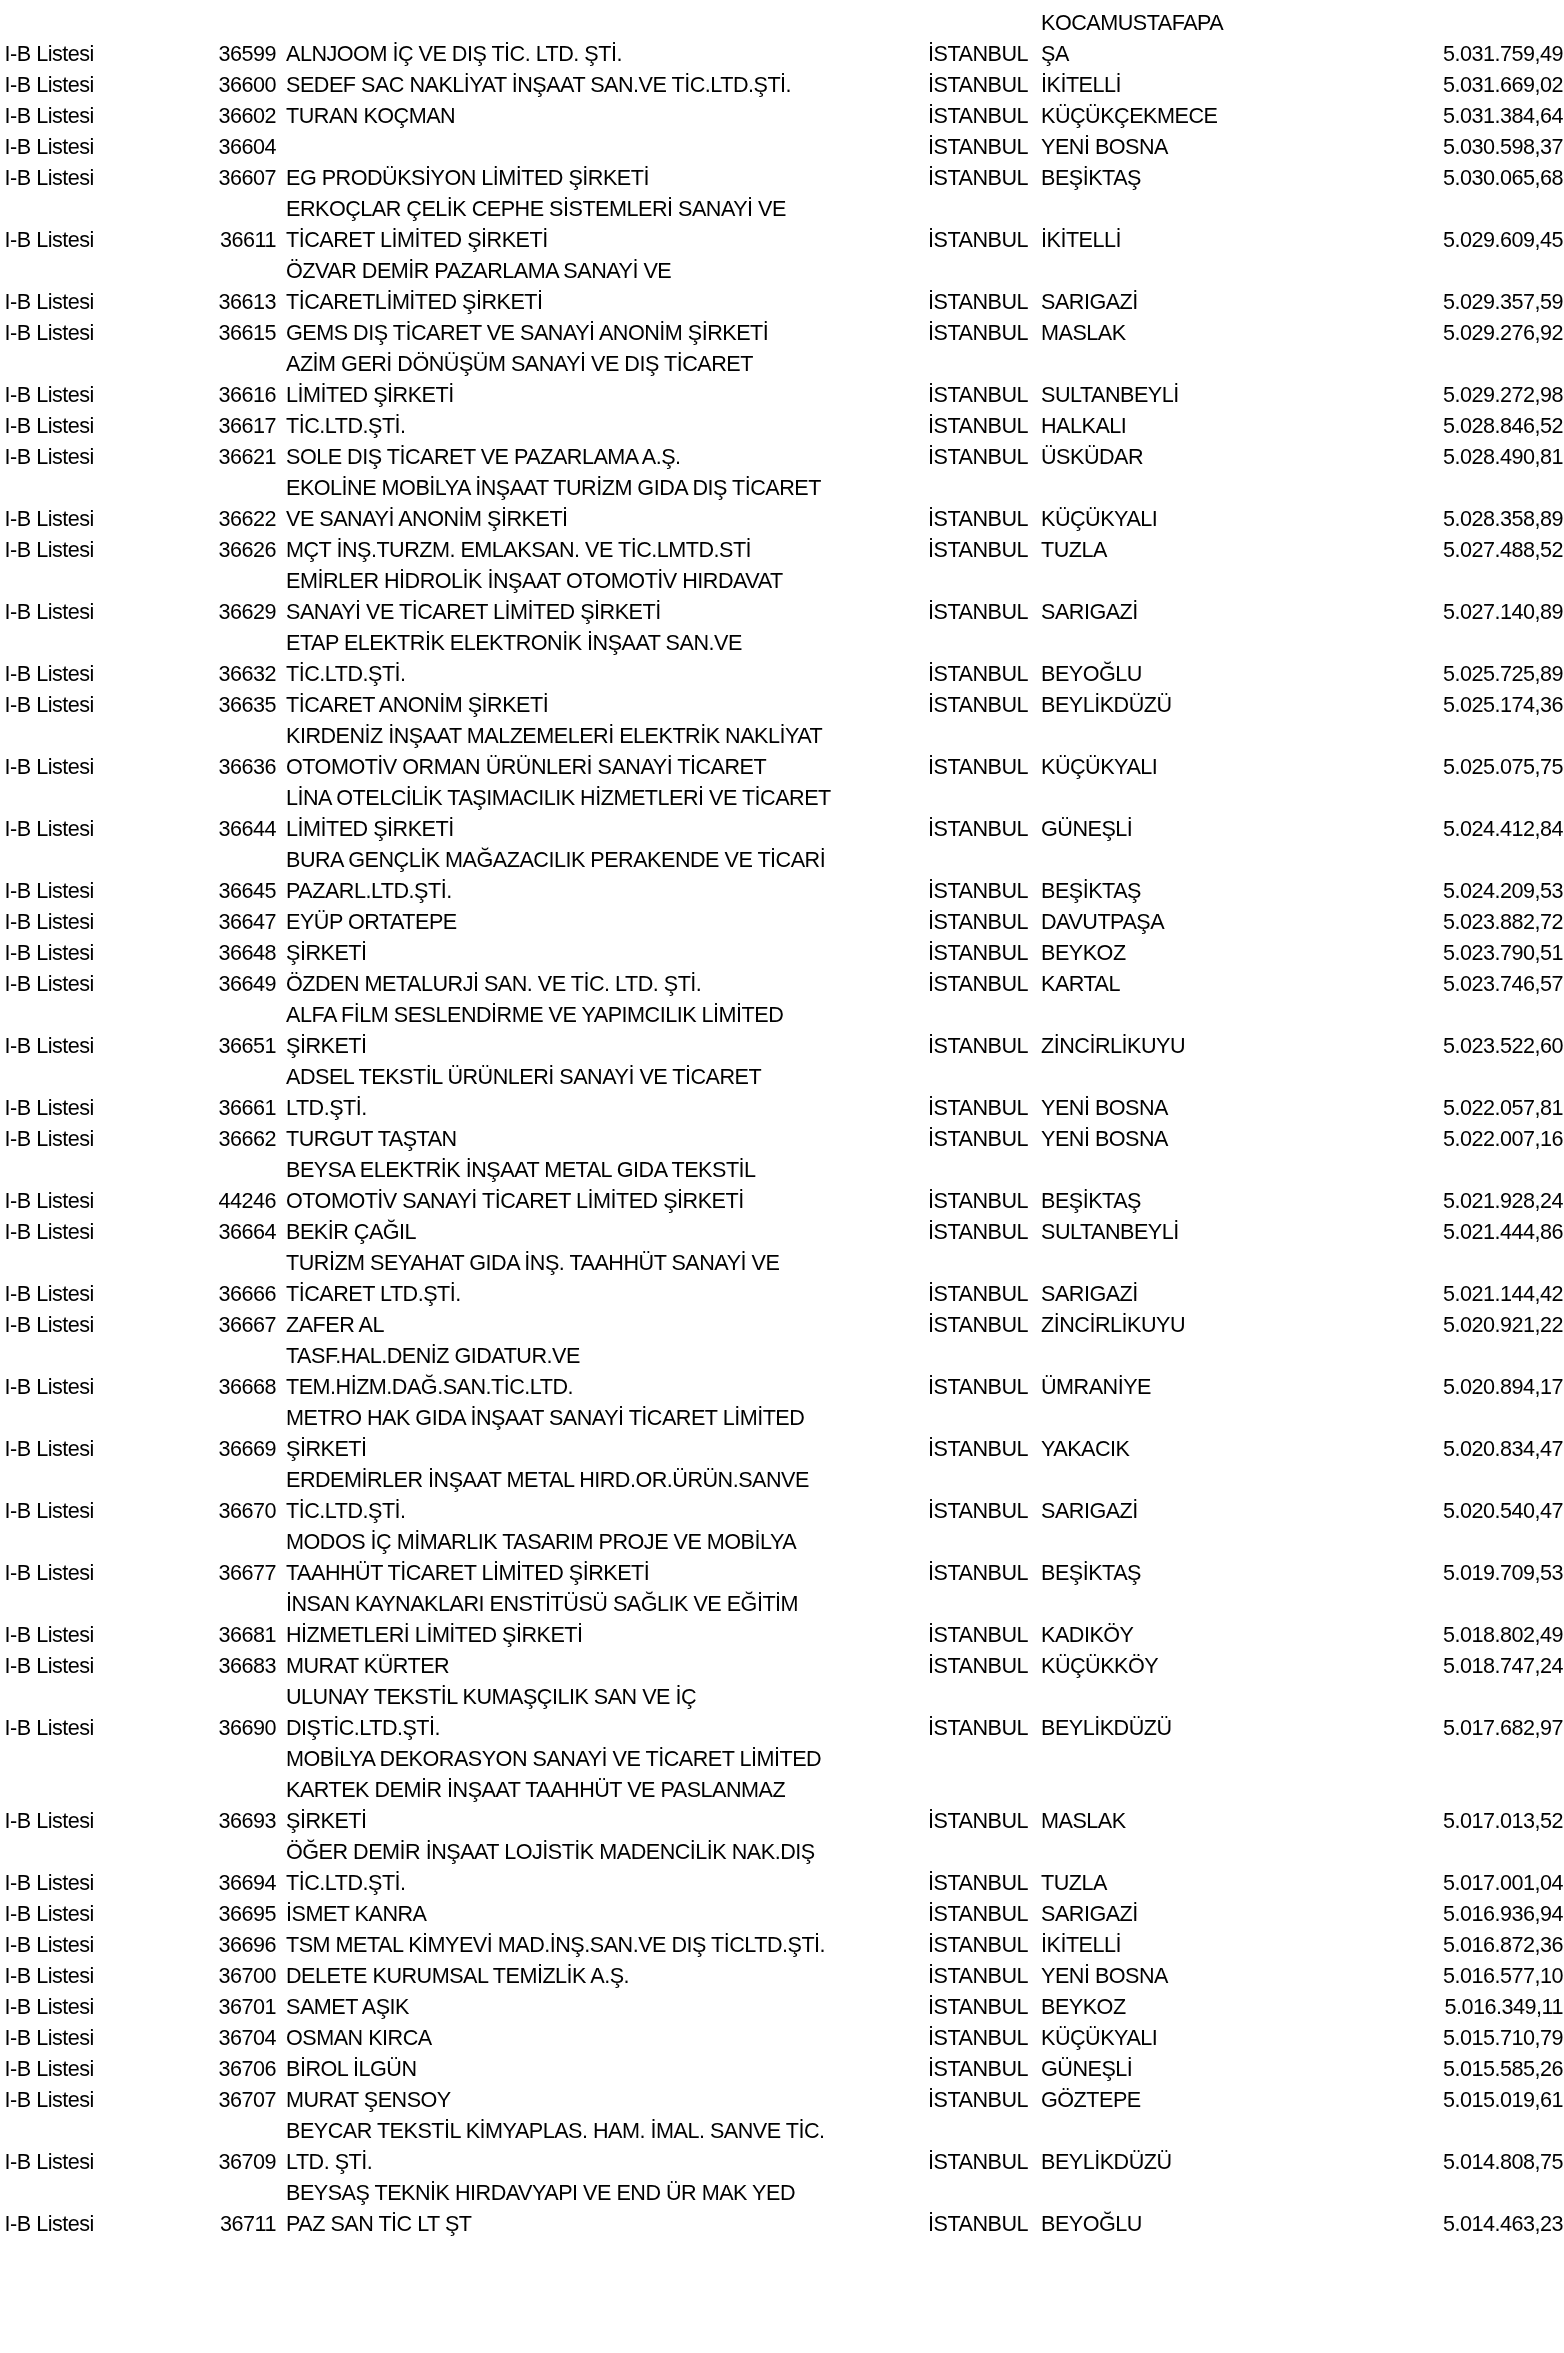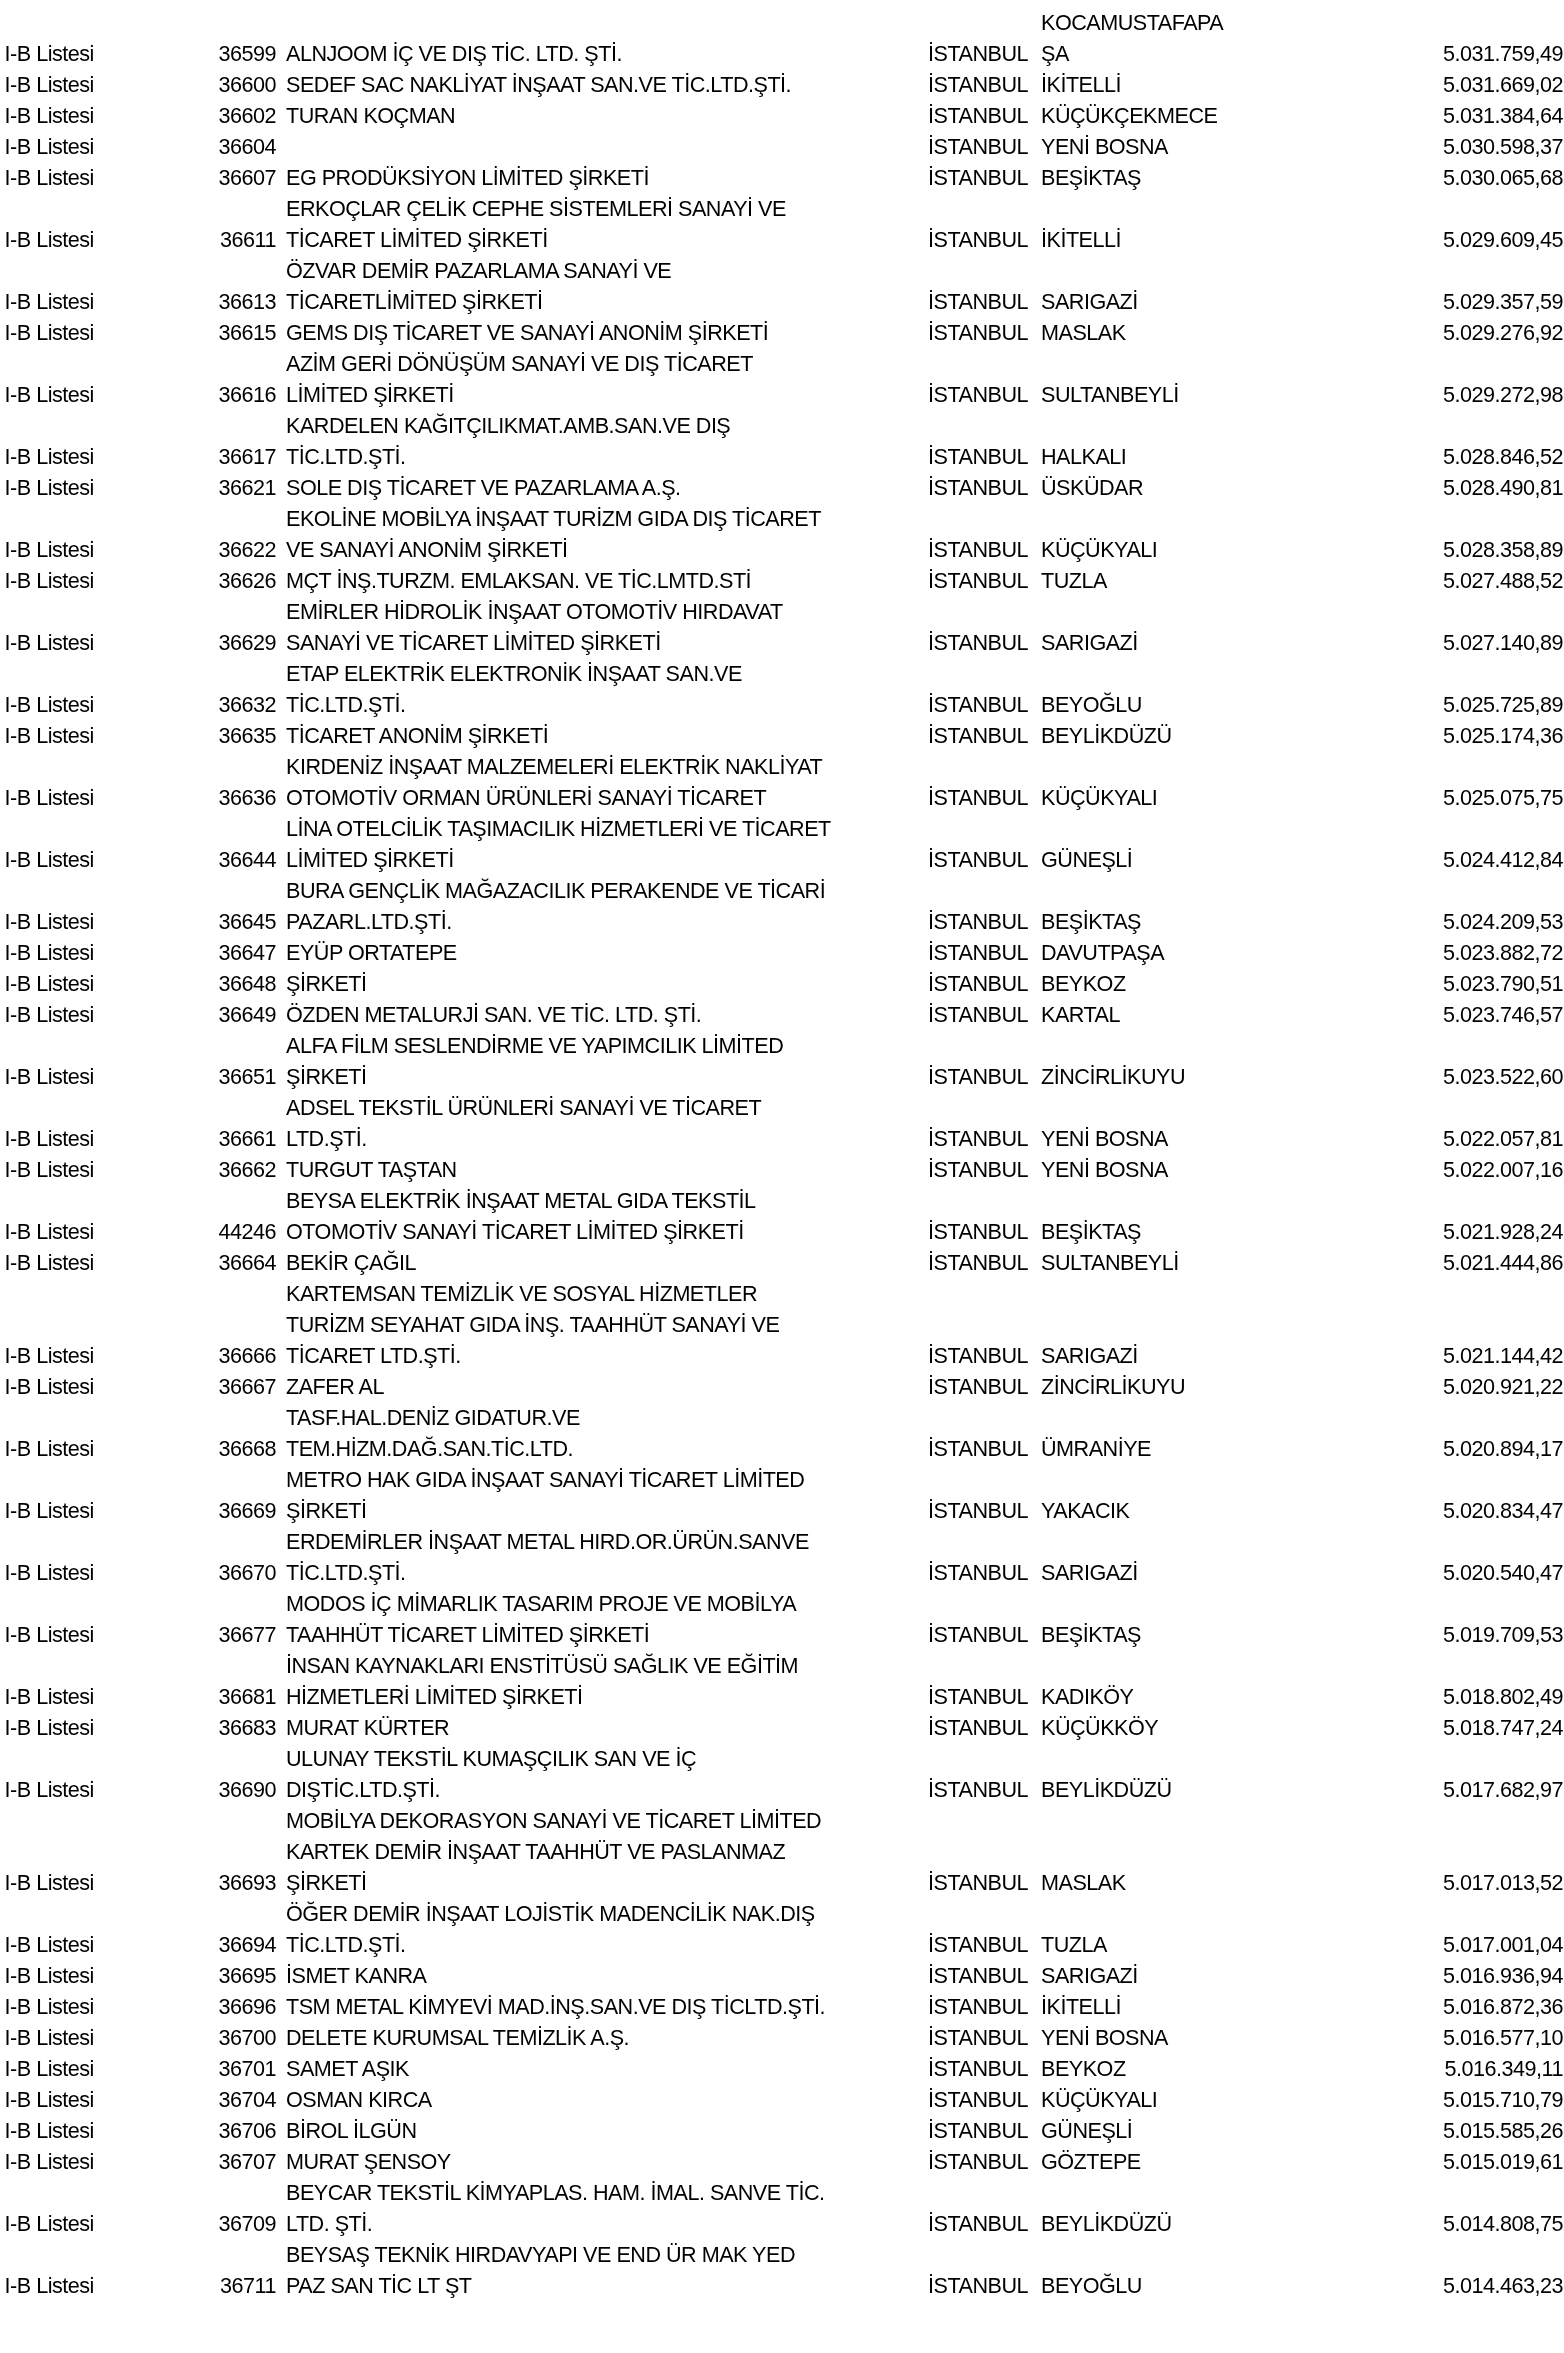--- a/index.html
+++ b/index.html
@@ -132,28 +132,20 @@
   </div>
     <div class="row">
     <span class="c c-label">I-B Listesi</span>
     <span class="c c-number">36616</span>
     <span class="c c-name">LİMİTED ŞİRKETİ</span>
     <span class="c c-city">İSTANBUL</span>
     <span class="c c-district">SULTANBEYLİ</span>
     <span class="c c-amount">5.029.272,98</span>
   </div>
     <div class="row">
-    <span class="c c-label"></span>
-    <span class="c c-number"></span>
-    <span class="c c-name">KARDELEN KAĞITÇILIKMAT.AMB.SAN.VE DIŞ</span>
-    <span class="c c-city"></span>
-    <span class="c c-district"></span>
-    <span class="c c-amount"></span>
-  </div>
-    <div class="row">
     <span class="c c-label">I-B Listesi</span>
     <span class="c c-number">36617</span>
     <span class="c c-name">TİC.LTD.ŞTİ.</span>
     <span class="c c-city">İSTANBUL</span>
     <span class="c c-district">HALKALI</span>
     <span class="c c-amount">5.028.846,52</span>
   </div>
     <div class="row">
     <span class="c c-label">I-B Listesi</span>
     <span class="c c-number">36621</span>
@@ -354,28 +346,20 @@
     <span class="c c-district">BEŞİKTAŞ</span>
     <span class="c c-amount">5.021.928,24</span>
   </div>
     <div class="row">
     <span class="c c-label">I-B Listesi</span>
     <span class="c c-number">36664</span>
     <span class="c c-name">BEKİR ÇAĞIL</span>
     <span class="c c-city">İSTANBUL</span>
     <span class="c c-district">SULTANBEYLİ</span>
     <span class="c c-amount">5.021.444,86</span>
-  </div>
-    <div class="row">
-    <span class="c c-label"></span>
-    <span class="c c-number"></span>
-    <span class="c c-name">KARTEMSAN TEMİZLİK VE SOSYAL HİZMETLER</span>
-    <span class="c c-city"></span>
-    <span class="c c-district"></span>
-    <span class="c c-amount"></span>
   </div>
     <div class="row">
     <span class="c c-label"></span>
     <span class="c c-number"></span>
     <span class="c c-name">TURİZM SEYAHAT GIDA İNŞ. TAAHHÜT SANAYİ VE</span>
     <span class="c c-city"></span>
     <span class="c c-district"></span>
     <span class="c c-amount"></span>
   </div>
     <div class="row">

